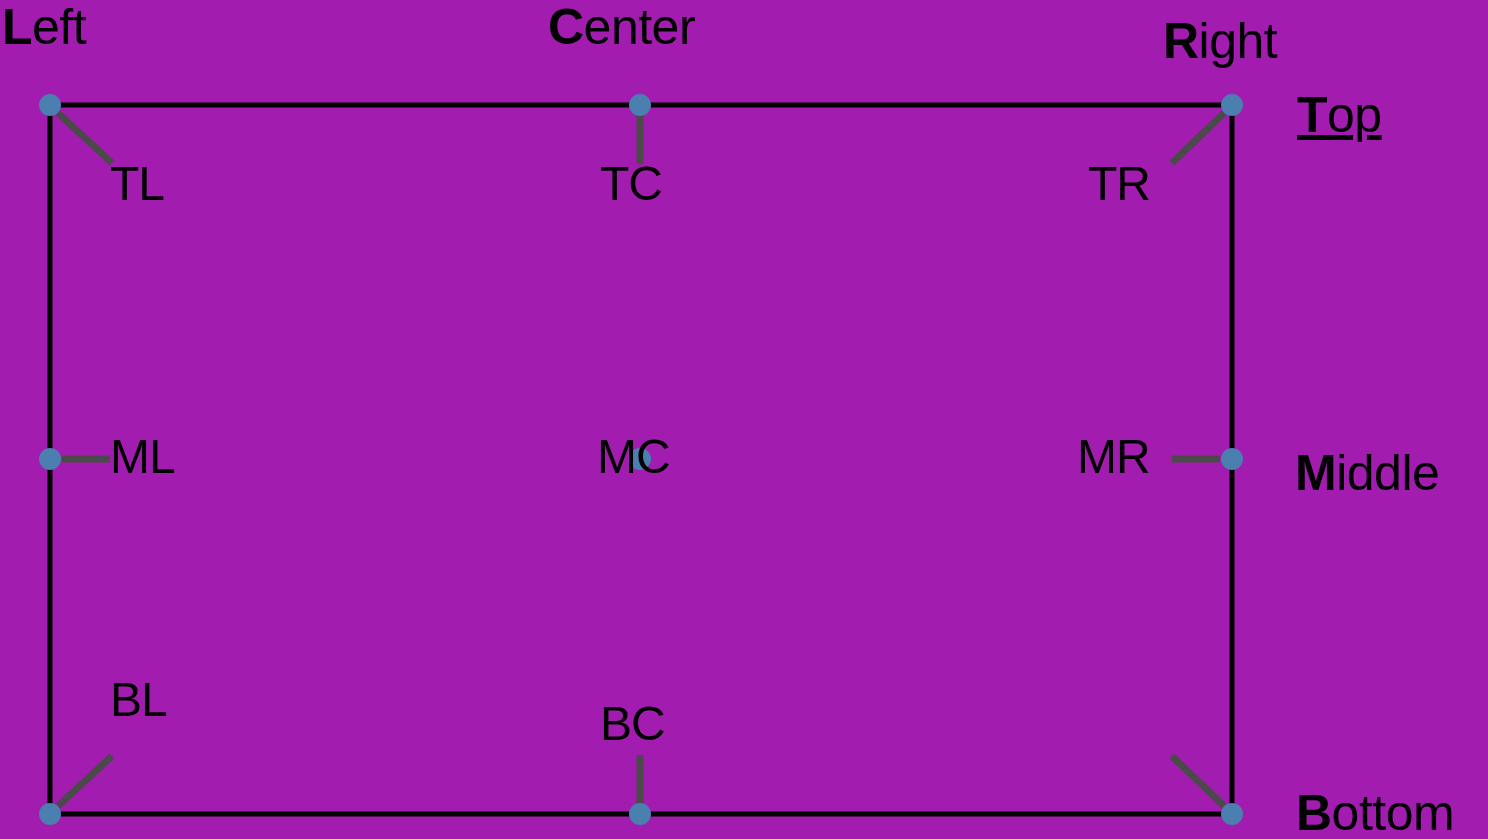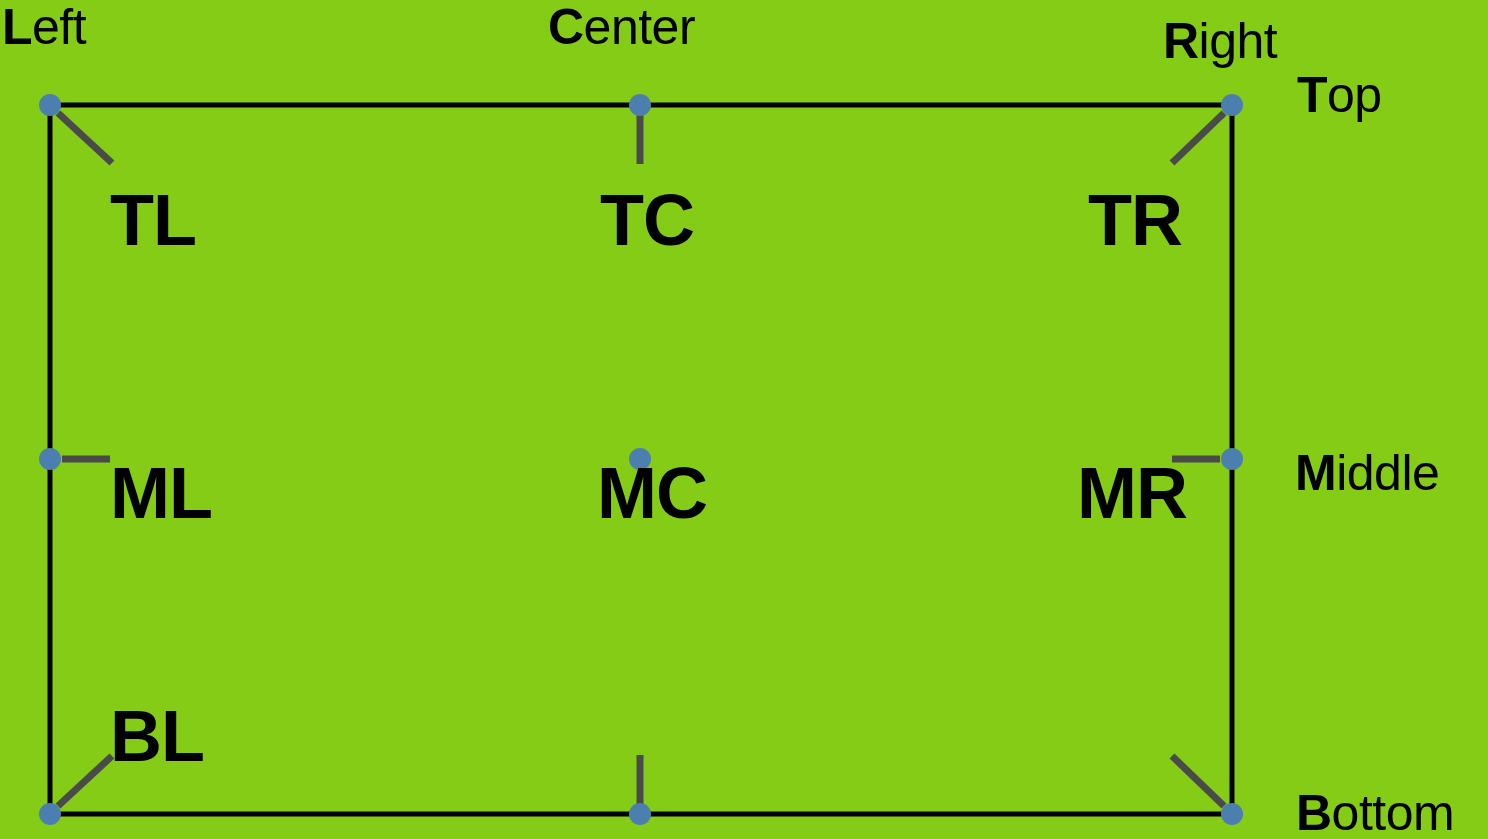--- a/index.html
+++ b/index.html
@@ -8,21 +8,21 @@
     background: #ffffff;
   }
   body {
     font-family: "Liberation Sans", sans-serif;
     -webkit-font-smoothing: antialiased;
   }
   #stage {
     position: relative;
     width: 1488px;
     height: 839px;
-    background: #84cc16;
+    background: #a21caf;
     overflow: hidden;
   }
   #diagram-svg {
     position: absolute;
     left: 0;
     top: 0;
     width: 1488px;
     height: 839px;
     display: block;
   }
@@ -33,34 +33,33 @@
     color: #000000;
     white-space: nowrap;
     line-height: 1;
     letter-spacing: -0.5px;
   }
   .axis-label .lead {
     font-weight: 700;
   }
   .anchor-label {
     position: absolute;
-    font-size: 72px;
-    font-weight: 700;
+    font-size: 48px;
+    font-weight: 400;
     color: #000000;
     white-space: nowrap;
     line-height: 1;
     letter-spacing: -1px;
-    margin-top: 24px;
   }
   
   #label-left   { left: 2px;   top: 2px; }
   #label-center { left: 548px; top: 2px; }
   #label-right  { left: 1163px; top: 16px; }
   
-  #label-top    { left: 1297px; top: 70px; }
+  #label-top    { left: 1297px; top: 90px; text-decoration: underline; }
   #label-middle { left: 1295px; top: 424px; margin-top: 24px; }
   #label-bottom { left: 1296px; top: 788px; }
   
   #label-tl { left: 110px;  top: 160px; }
   #label-tc { left: 600px;  top: 160px; }
   #label-tr { left: 1088px; top: 160px; }
   #label-ml { left: 110px;  top: 433px; }
   #label-mc { left: 597px;  top: 433px; }
   #label-mr { left: 1077px; top: 433px; }
   #label-bl { left: 110px;  top: 676px; }
@@ -112,14 +111,15 @@
 
   <div class="axis-label" id="label-bottom"><span class="lead">B</span><span>ottom</span></div>
 
   <div class="anchor-label" id="label-tl">TL</div>
   <div class="anchor-label" id="label-tc">TC</div>
   <div class="anchor-label" id="label-tr">TR</div>
   <div class="anchor-label" id="label-ml">ML</div>
   <div class="anchor-label" id="label-mc">MC</div>
   <div class="anchor-label" id="label-mr">MR</div>
   <div class="anchor-label" id="label-bl">BL</div>
+  <div class="anchor-label" id="label-bc">BC</div>
 
 </div>
 
 </body></html>

